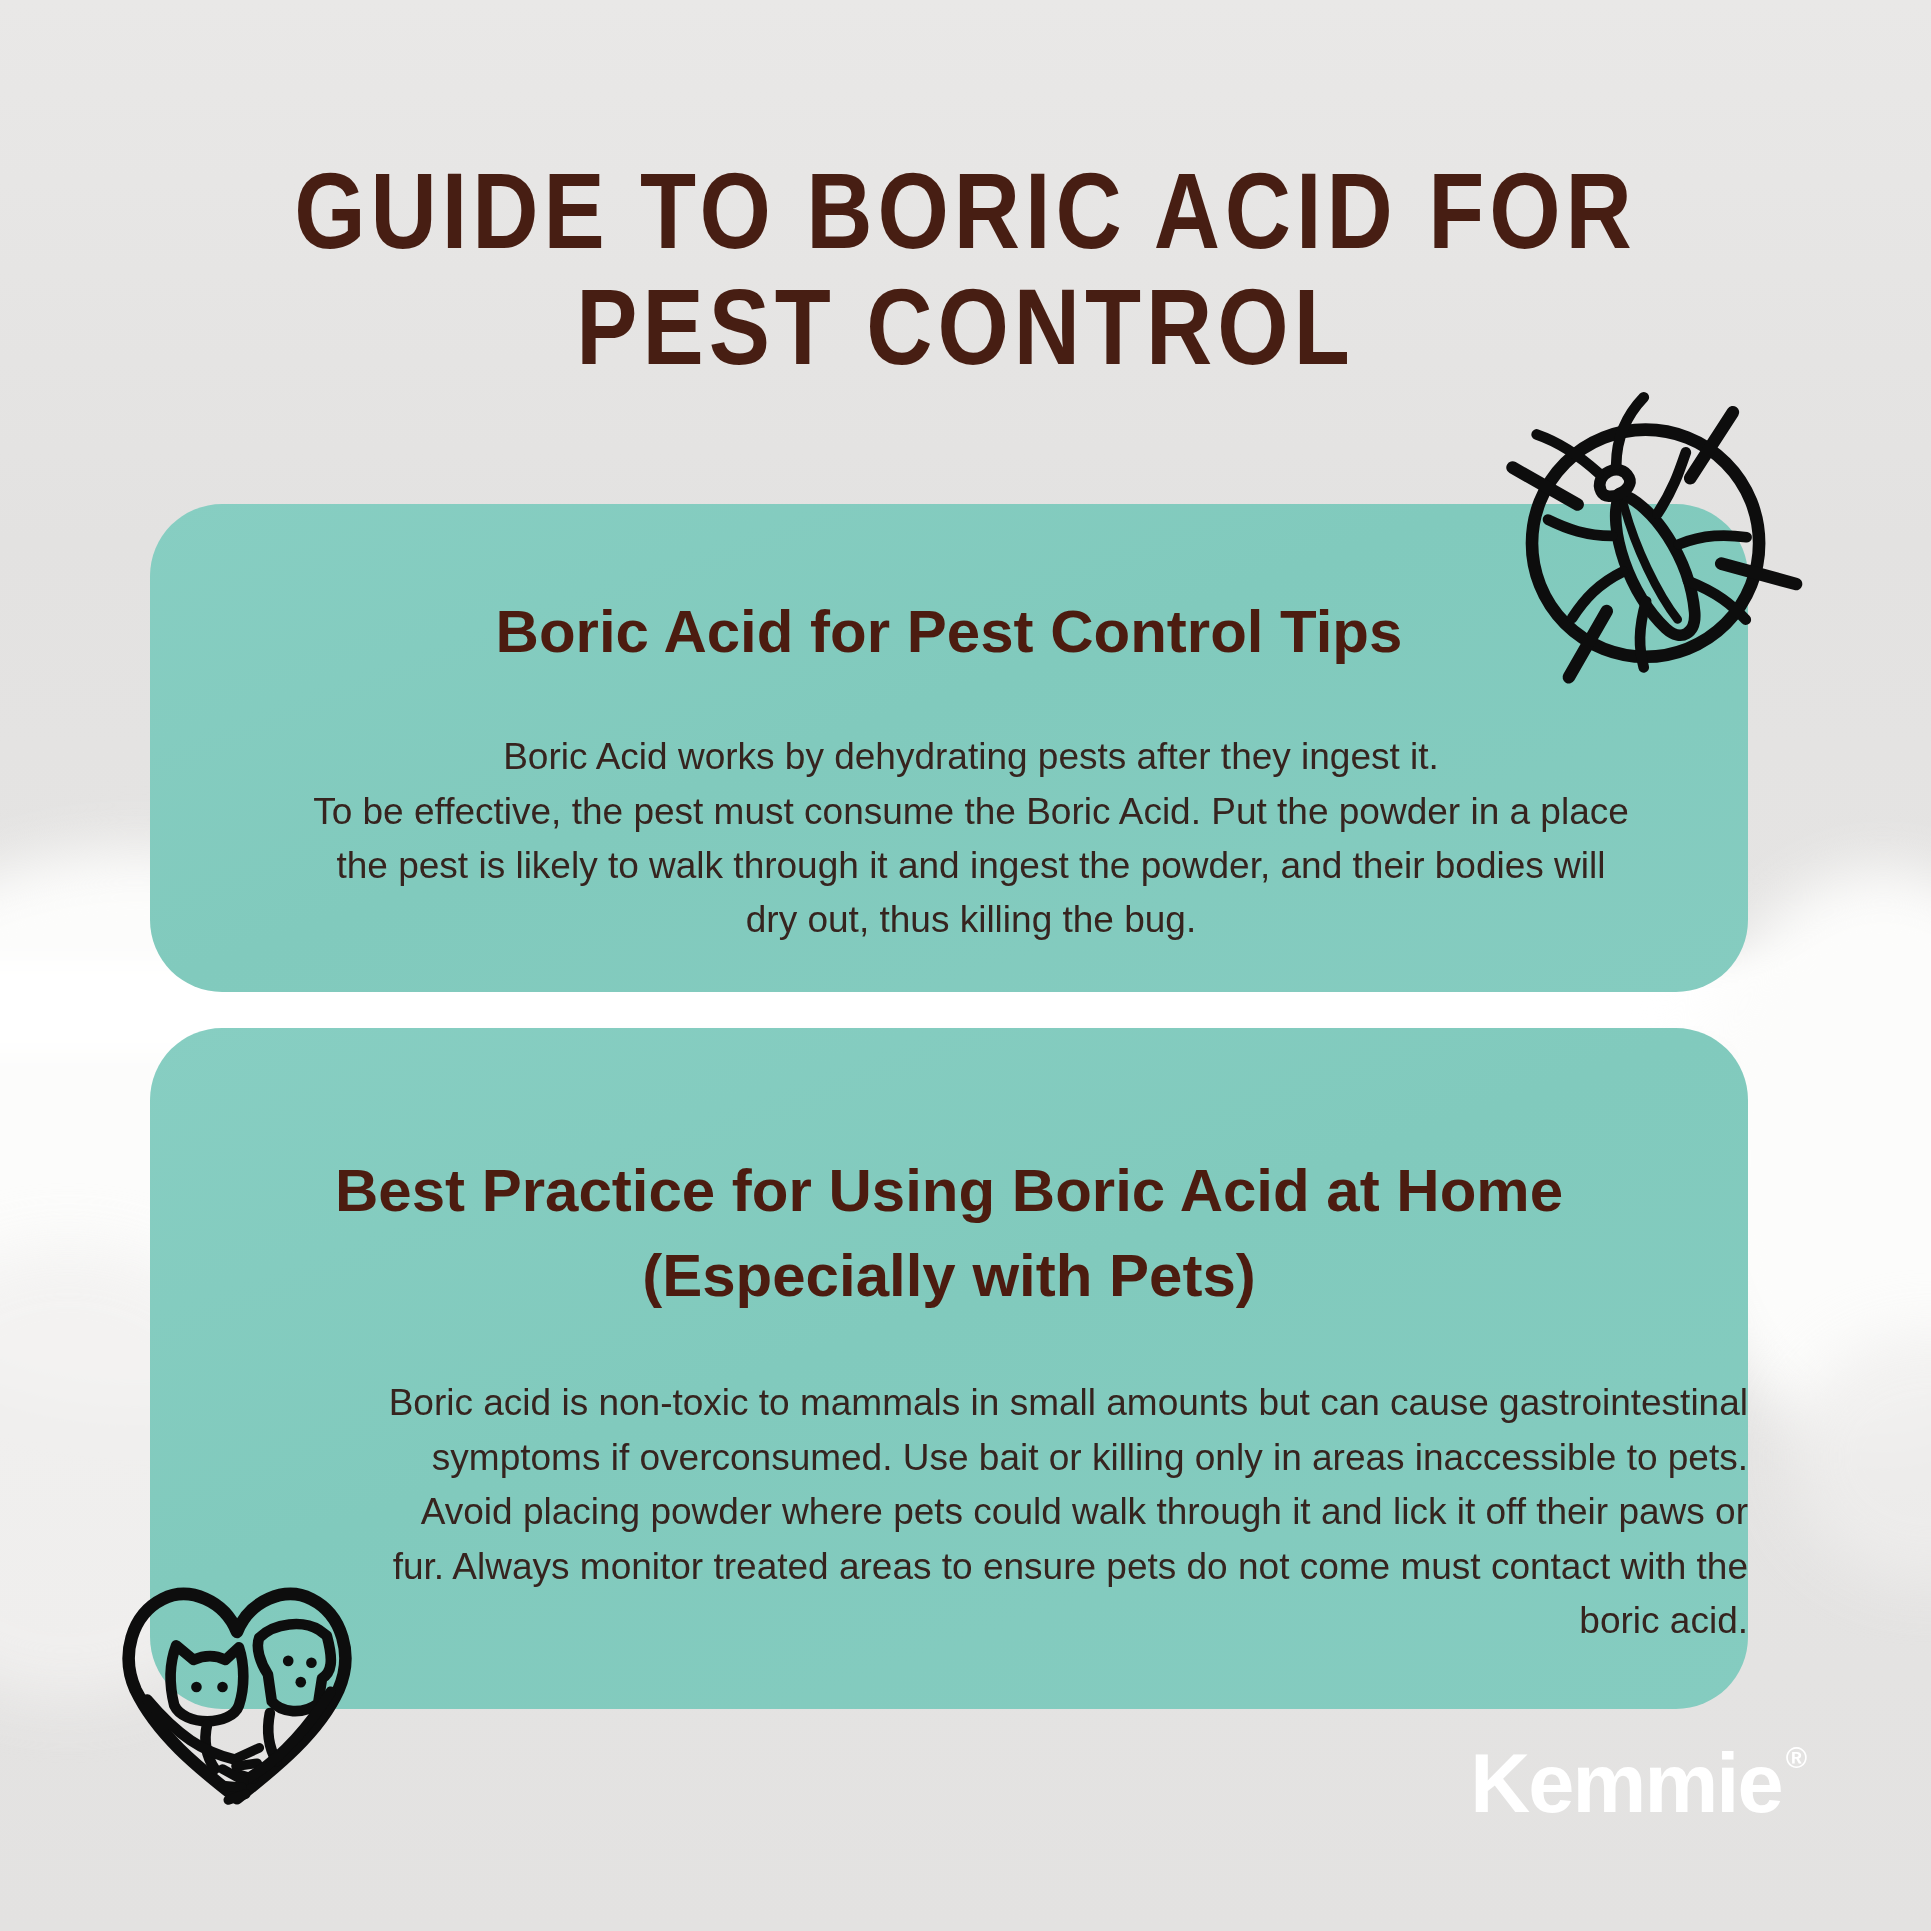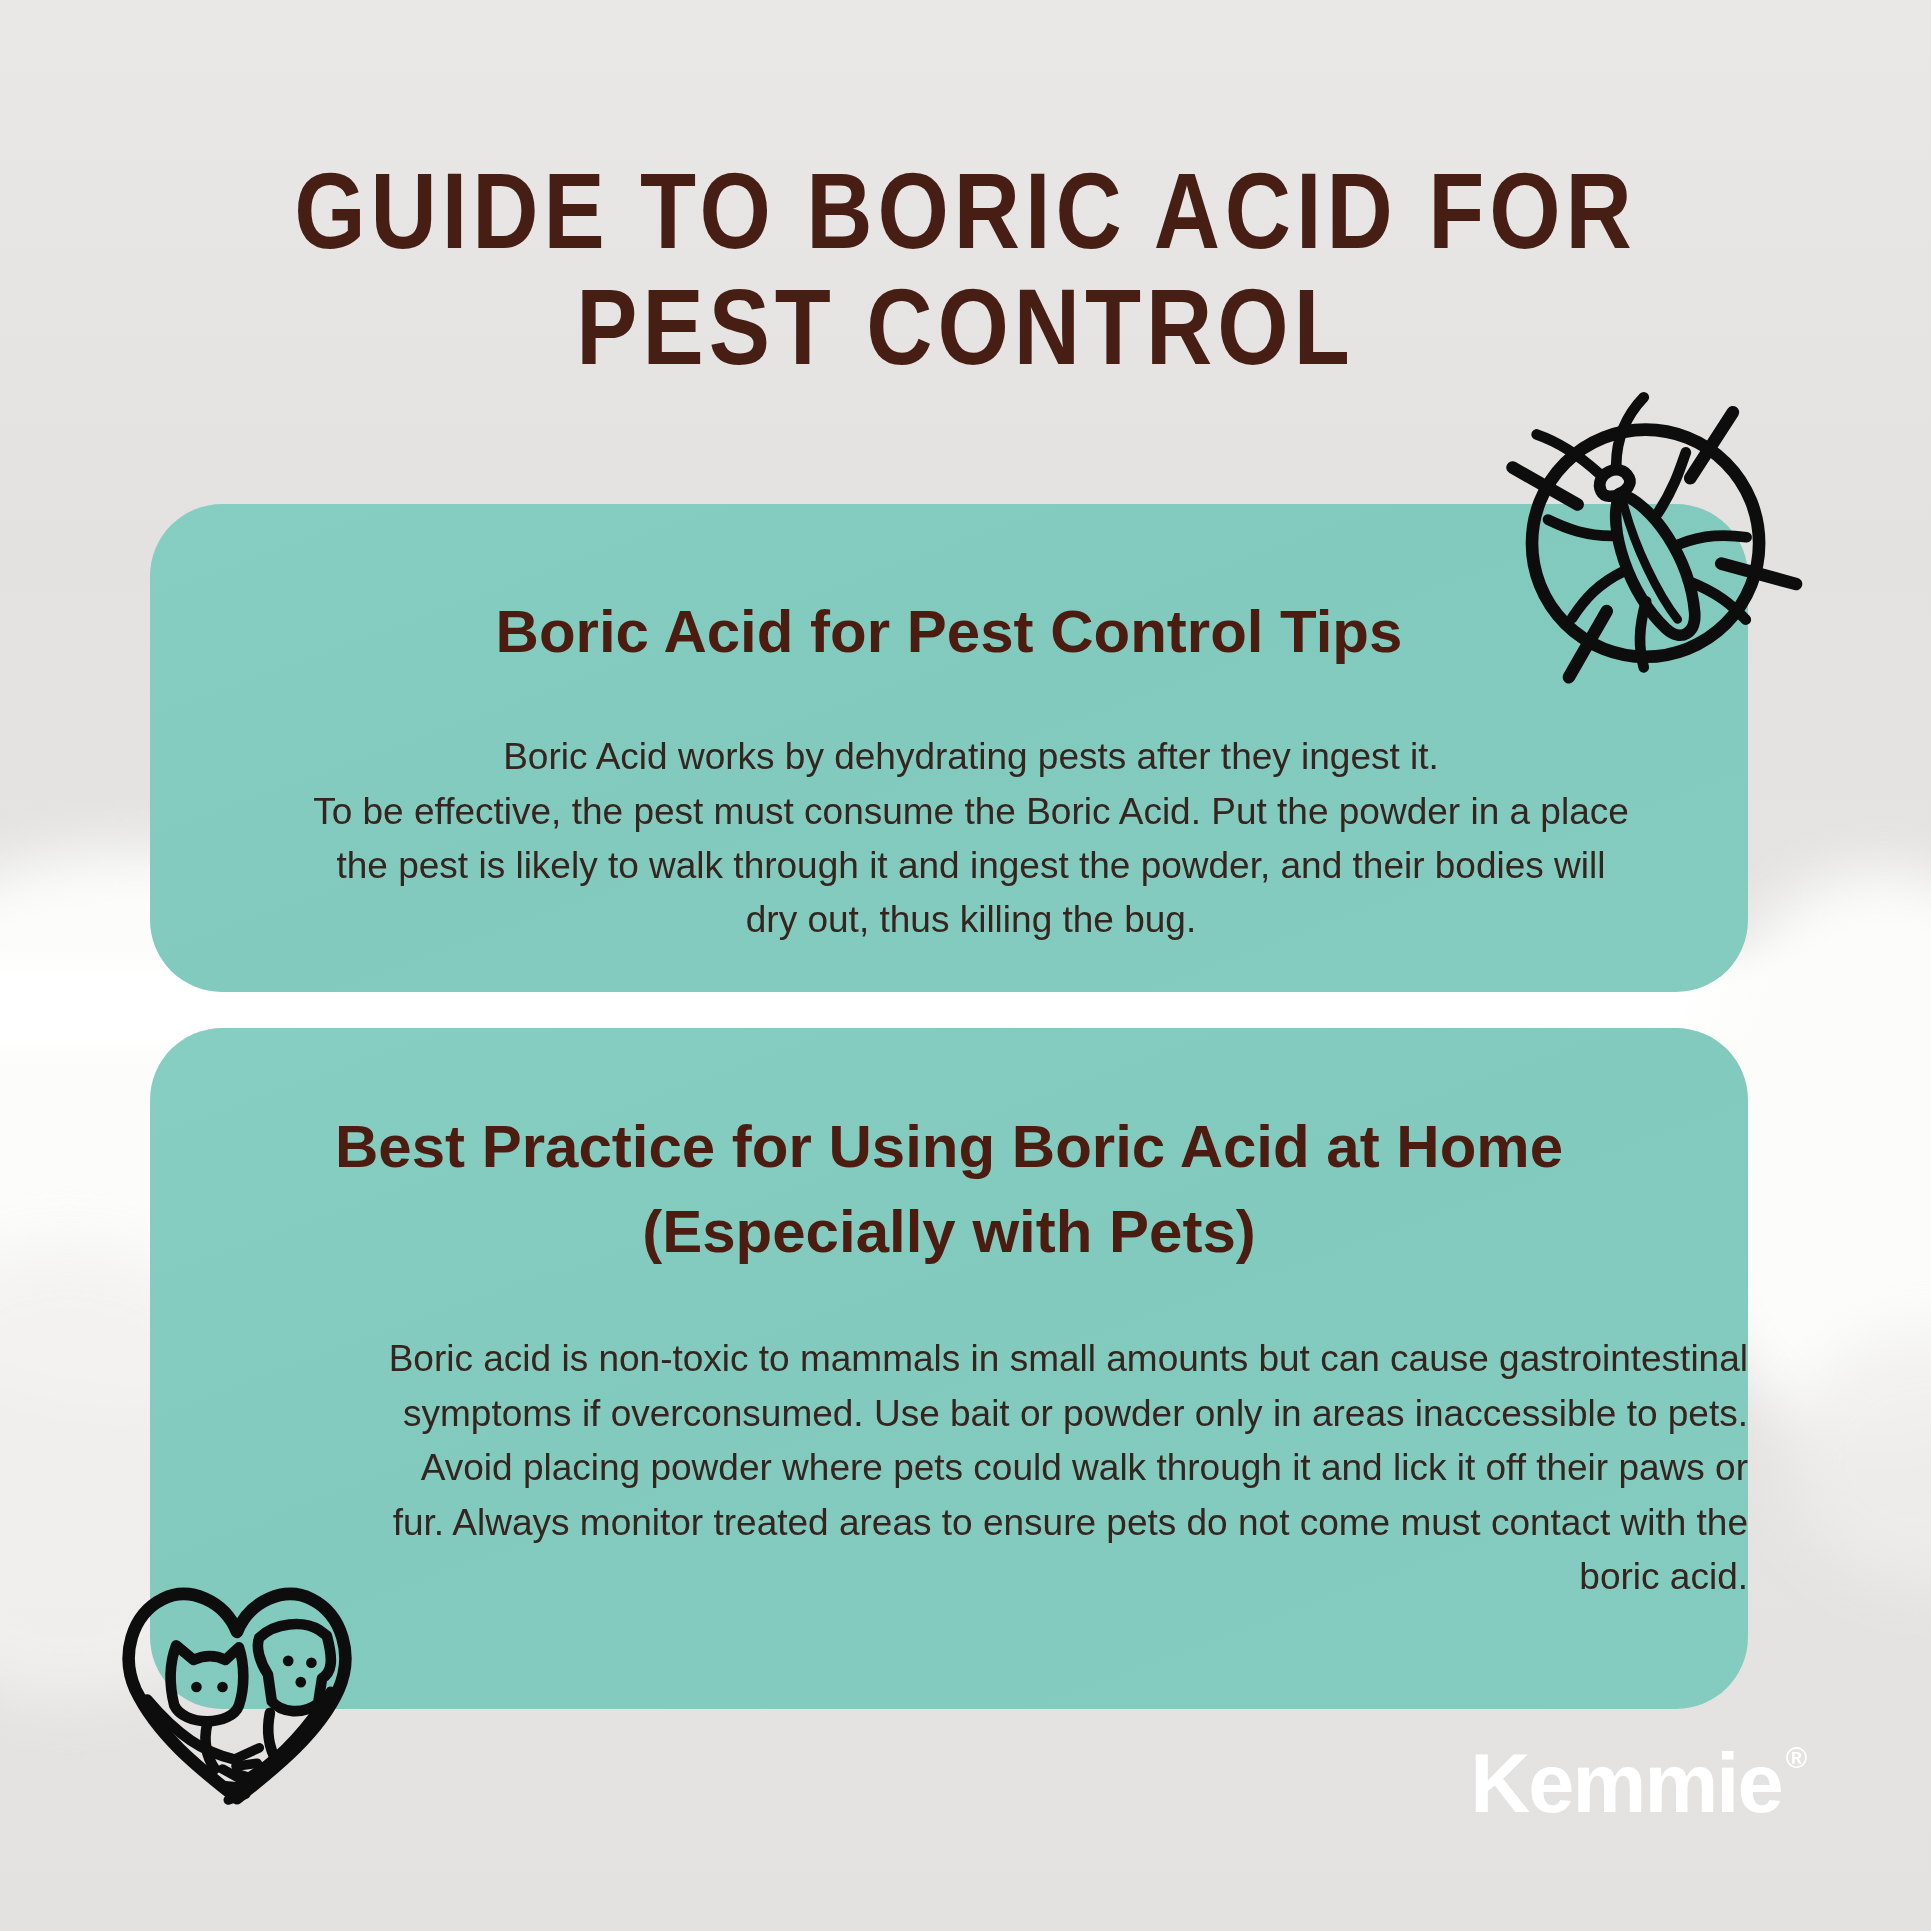--- a/index.html
+++ b/index.html
@@ -53,21 +53,21 @@
 
   .card-heading {
     margin: 0;
     font-weight: 700;
     font-size: 60px;
     line-height: 1.42;
     color: #4c1c10;
     white-space: nowrap;
   }
   .card-1 .card-heading { padding-top: 85px; }
-  .card-2 .card-heading { padding-top: 76px; text-align: center; }
+  .card-2 .card-heading { padding-top: 120px; text-align: center; }
 
   .card-body { margin-top: 56px; font-size: 37px; line-height: 1.47; font-weight: 400; margin-left: 44px; }
   .card-2 .card-body { margin-top: 58px; text-align: right; }
   .body-line { white-space: nowrap; }
 
   
   .icon-roach { position: absolute; left: 1492px; top: 386px;  width: 311px; height: 330px; z-index: 3; }
   .icon-pets  { position: absolute; left: 95px;   top: 1572px; width: 285px; height: 256px; z-index: 3; }
   .icon-roach svg, .icon-pets svg { width: 100%; height: 100%; display: block; }
 
@@ -110,21 +110,21 @@
     </div>
   </section>
 
   <section class="card card-2">
     <h2 class="card-heading">
       <div>Best Practice for Using Boric Acid at Home</div>
       <div>(Especially with Pets)</div>
     </h2>
     <div class="card-body">
       <div class="body-line">Boric acid is non-toxic to mammals in small amounts but can cause gastrointestinal</div>
-      <div class="body-line">symptoms if overconsumed. Use bait or powder only in areas inaccessible to pets.</div>
+      <div class="body-line">symptoms if overconsumed. Use bait or killing only in areas inaccessible to pets.</div>
       <div class="body-line">Avoid placing powder where pets could walk through it and lick it off their paws or</div>
       <div class="body-line">fur. Always monitor treated areas to ensure pets do not come must contact with the</div>
       <div class="body-line">boric acid.</div>
     </div>
   </section>
 
   <div class="icon-roach">
     <svg viewBox="0 0 320 340" fill="none" stroke="#0d0d0d" stroke-linecap="round" stroke-linejoin="round" aria-hidden="true">
       <circle cx="158" cy="162" r="117" stroke-width="13"></circle>
 

